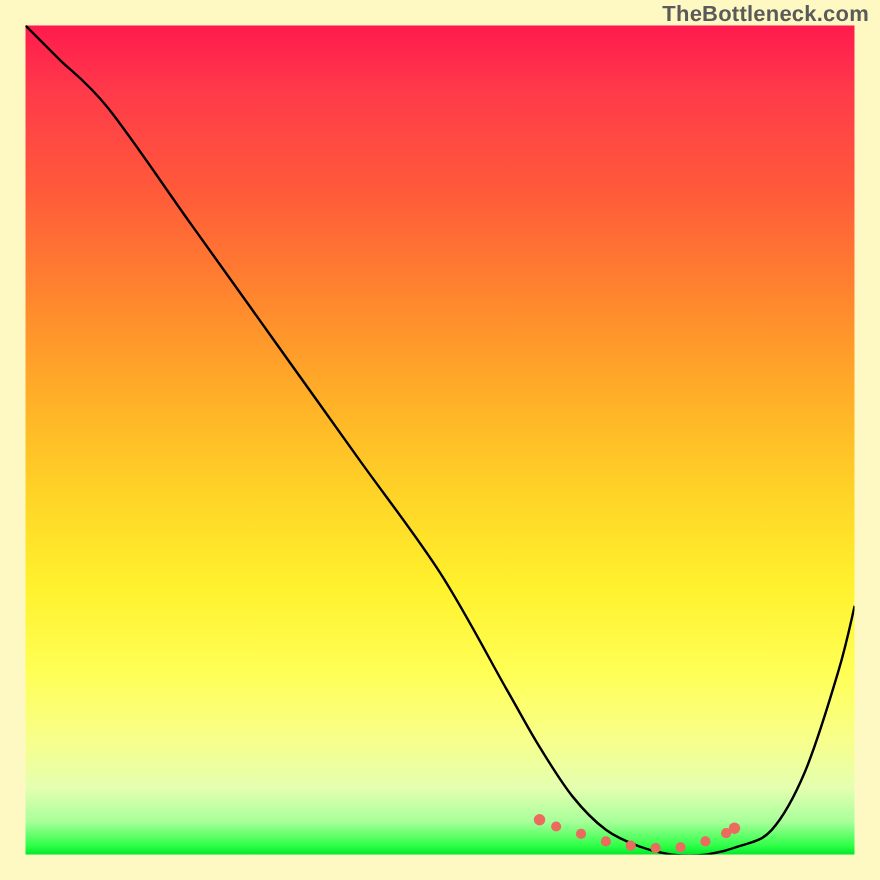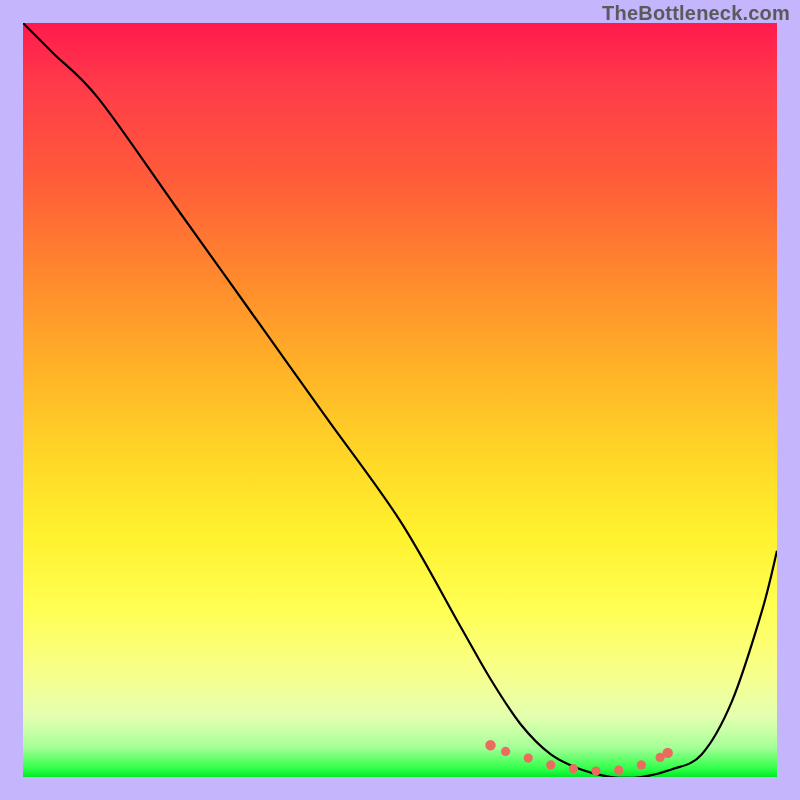--- a/index.html
+++ b/index.html
@@ -1,21 +1,21 @@
 <!DOCTYPE html>
 <html><head>
 <meta charset="utf-8">
 <style>
   * { margin: 0; padding: 0; box-sizing: border-box; }
   html, body { width: 800px; height: 800px; overflow: hidden; background: #000; }
   .frame {
     position: relative;
     width: 800px;
     height: 800px;
-    background: #c4b5fd;
+    background: #fef9c3;
   }
   .plot-area {
     position: absolute;
     left: 23px;
     top: 23px;
     width: 754px;
     height: 754px;
     overflow: hidden;
   }
   .gradient {

